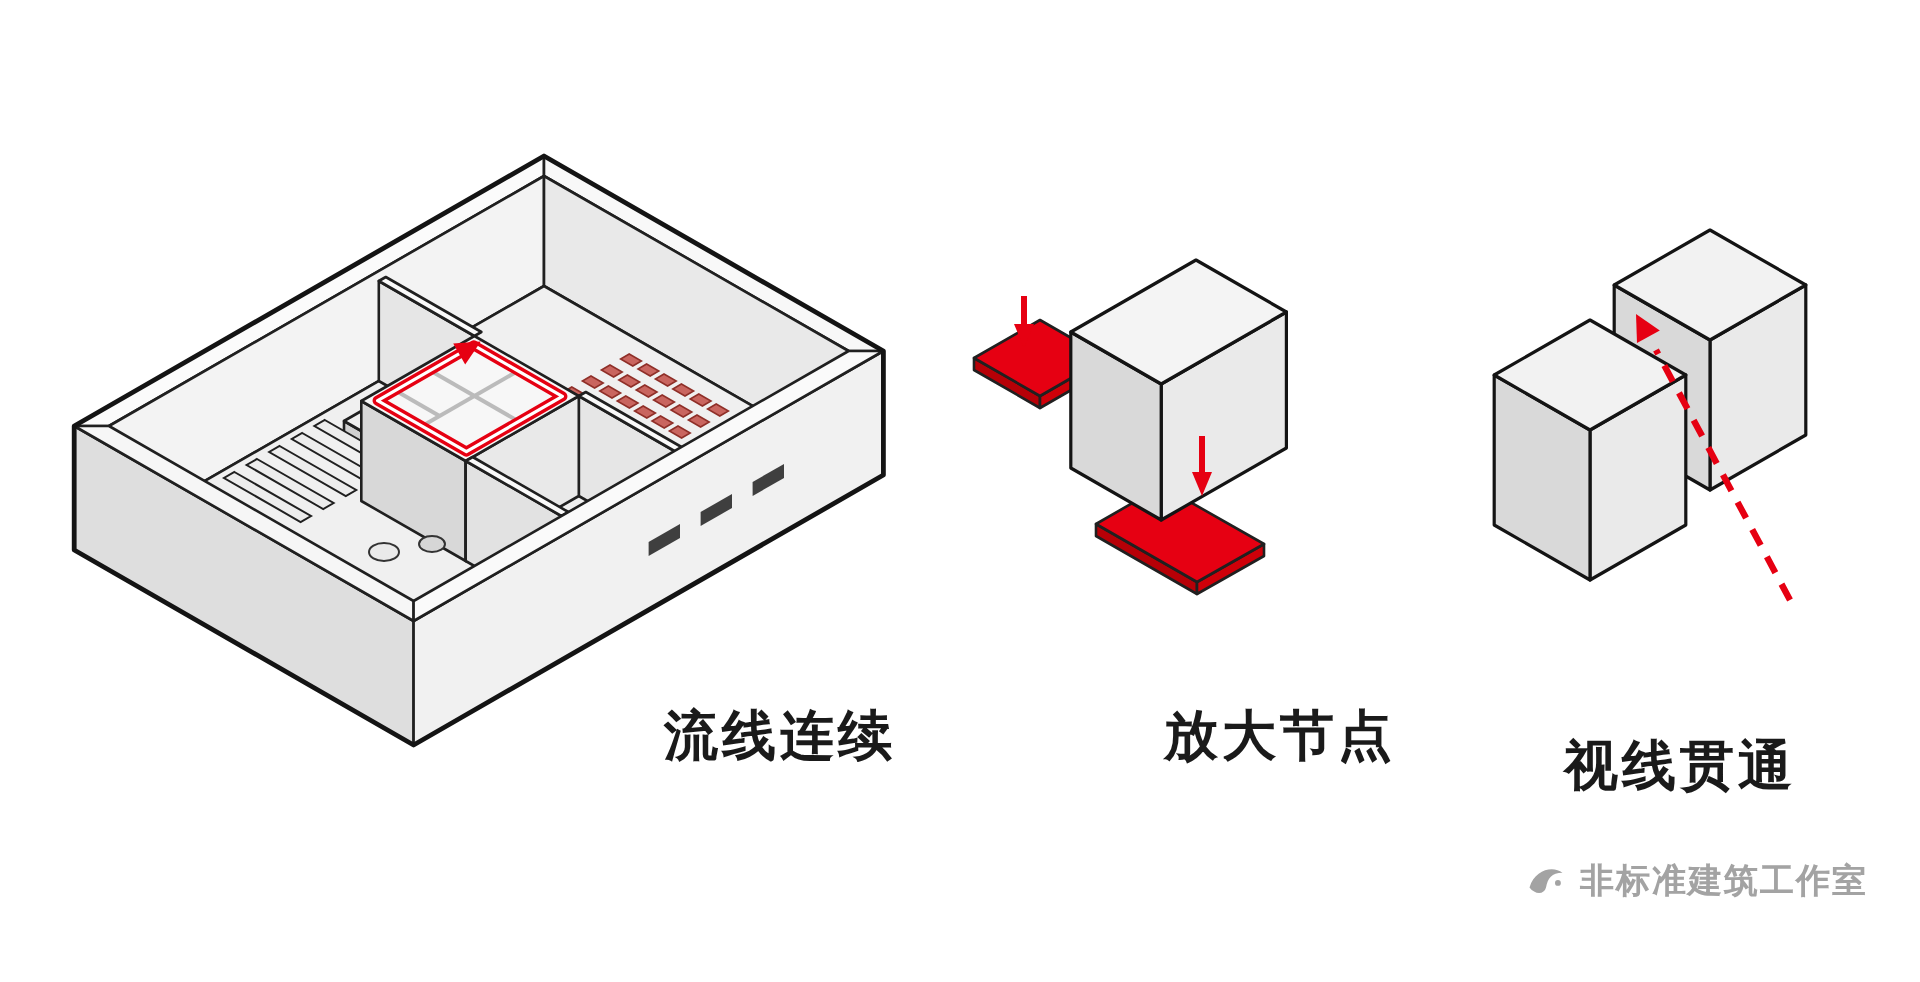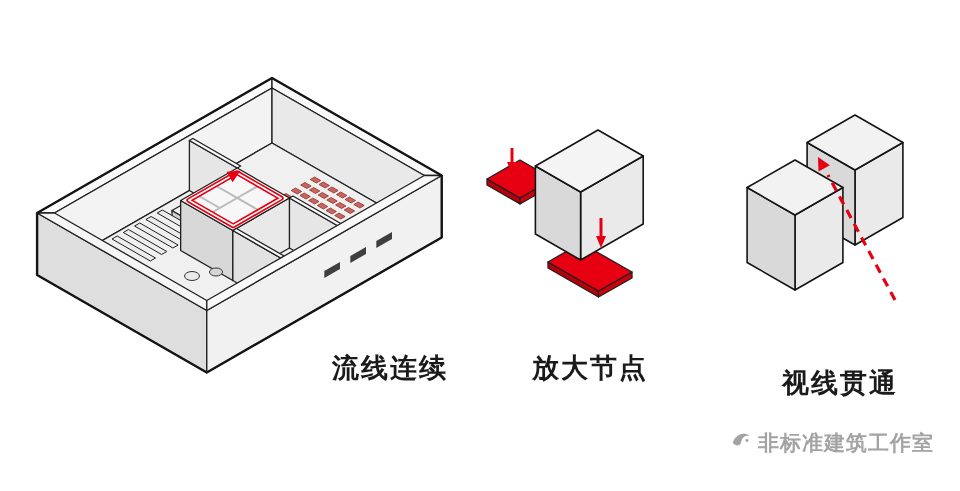--- a/index.html
+++ b/index.html
@@ -6,25 +6,25 @@
   .canvas{
     position:relative;width:956px;height:491px;background:#ffffff;overflow:hidden;
     font-family:Liberation Sans, sans-serif;
   }
   svg{position:absolute;display:block;}
   .diagram-label{
     position:absolute;top:350px;width:170px;text-align:center;
     font-size:27px;font-weight:bold;color:#1a1a1a;letter-spacing:2px;
   }
   #lbl-circulation{left:305px;}
-  #lbl-nodes{left:505px;}
+  #lbl-nodes{left:528px;text-align:right;}
   #lbl-sightline{left:755px;margin-top:15px;}
   .watermark{
-    position:absolute;top:429px;right:22px;display:flex;align-items:flex-start;gap:6px;
-    color:var(--wm,#a3a3a3);font-size:21px;font-weight:bold;letter-spacing:1px;
+    position:absolute;top:429px;right:22px;display:flex;align-items:center;gap:6px;
+    color:var(--wm,#a3a3a3);font-size:17px;font-weight:bold;letter-spacing:1px;
   }
   .ln{stroke:#202020;stroke-width:1.3;stroke-linejoin:round;}
   .ln2{stroke:#141414;stroke-width:1.6;stroke-linejoin:round;}
   .red{fill:var(--accent,#e60012);}
   .redstroke{stroke:var(--accent,#e60012);}
 </style>
 </head>
 <body>
 
 <div class="canvas" style="background: rgb(255, 255, 255);">

